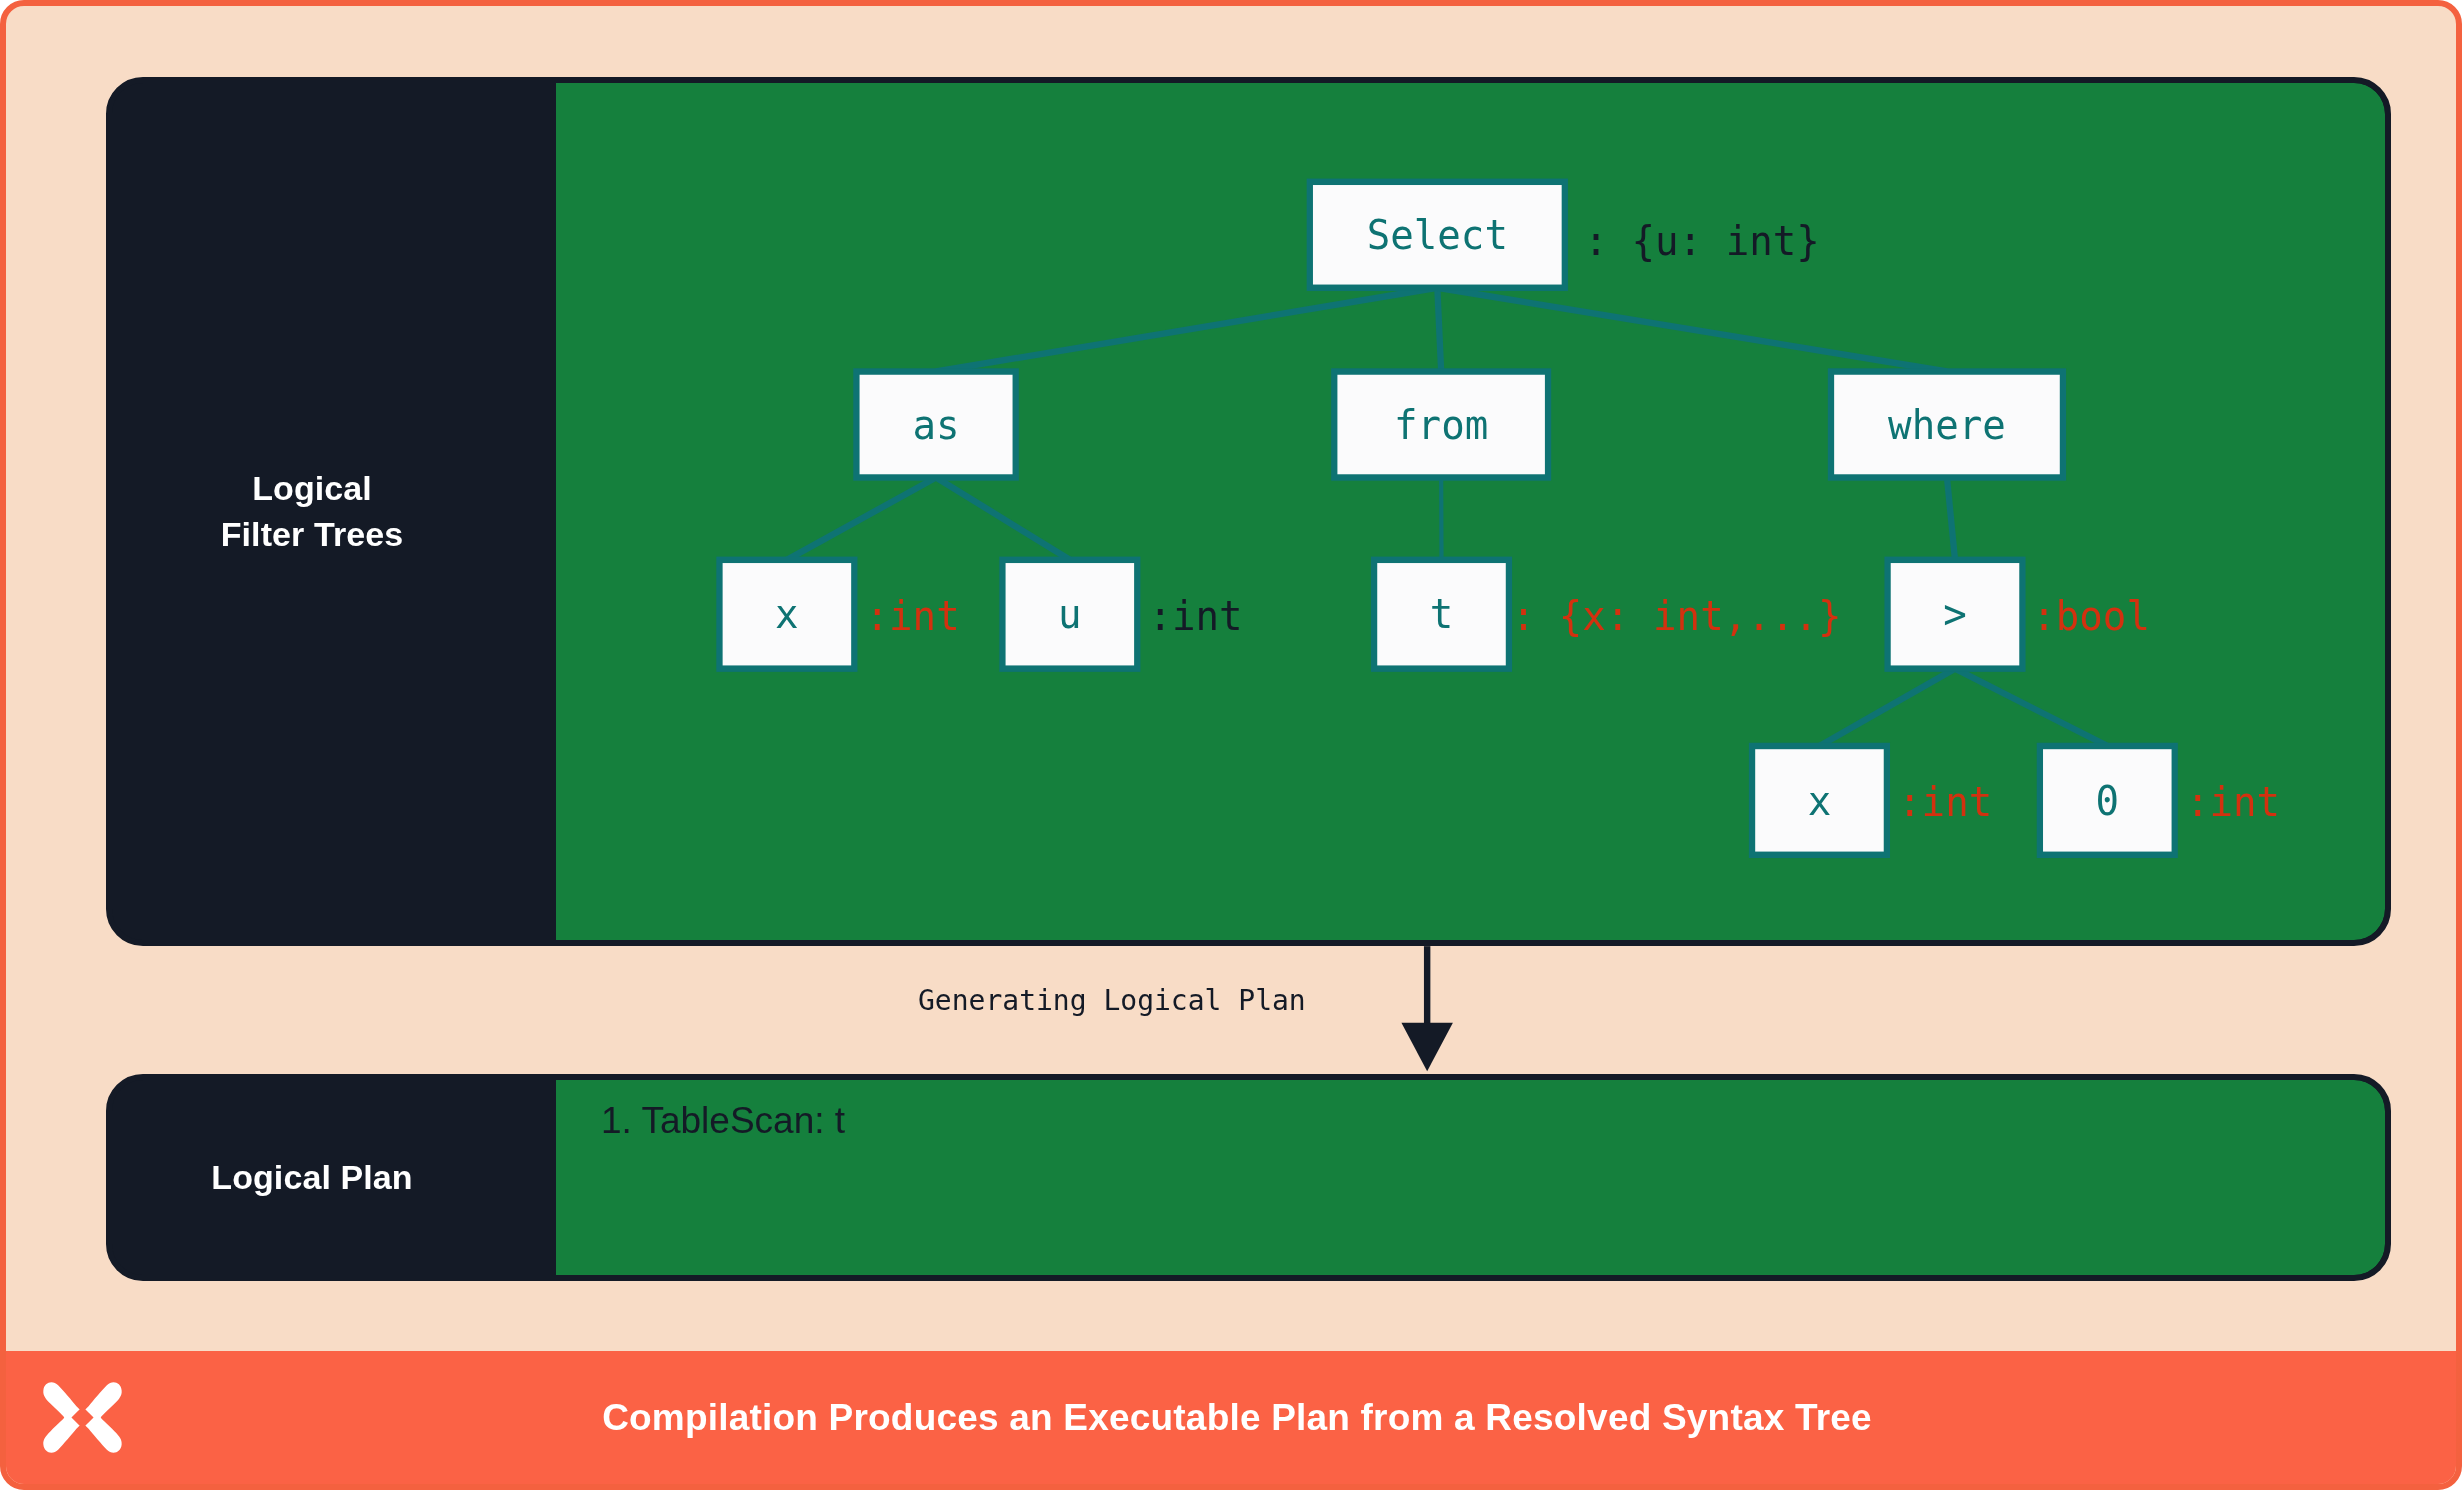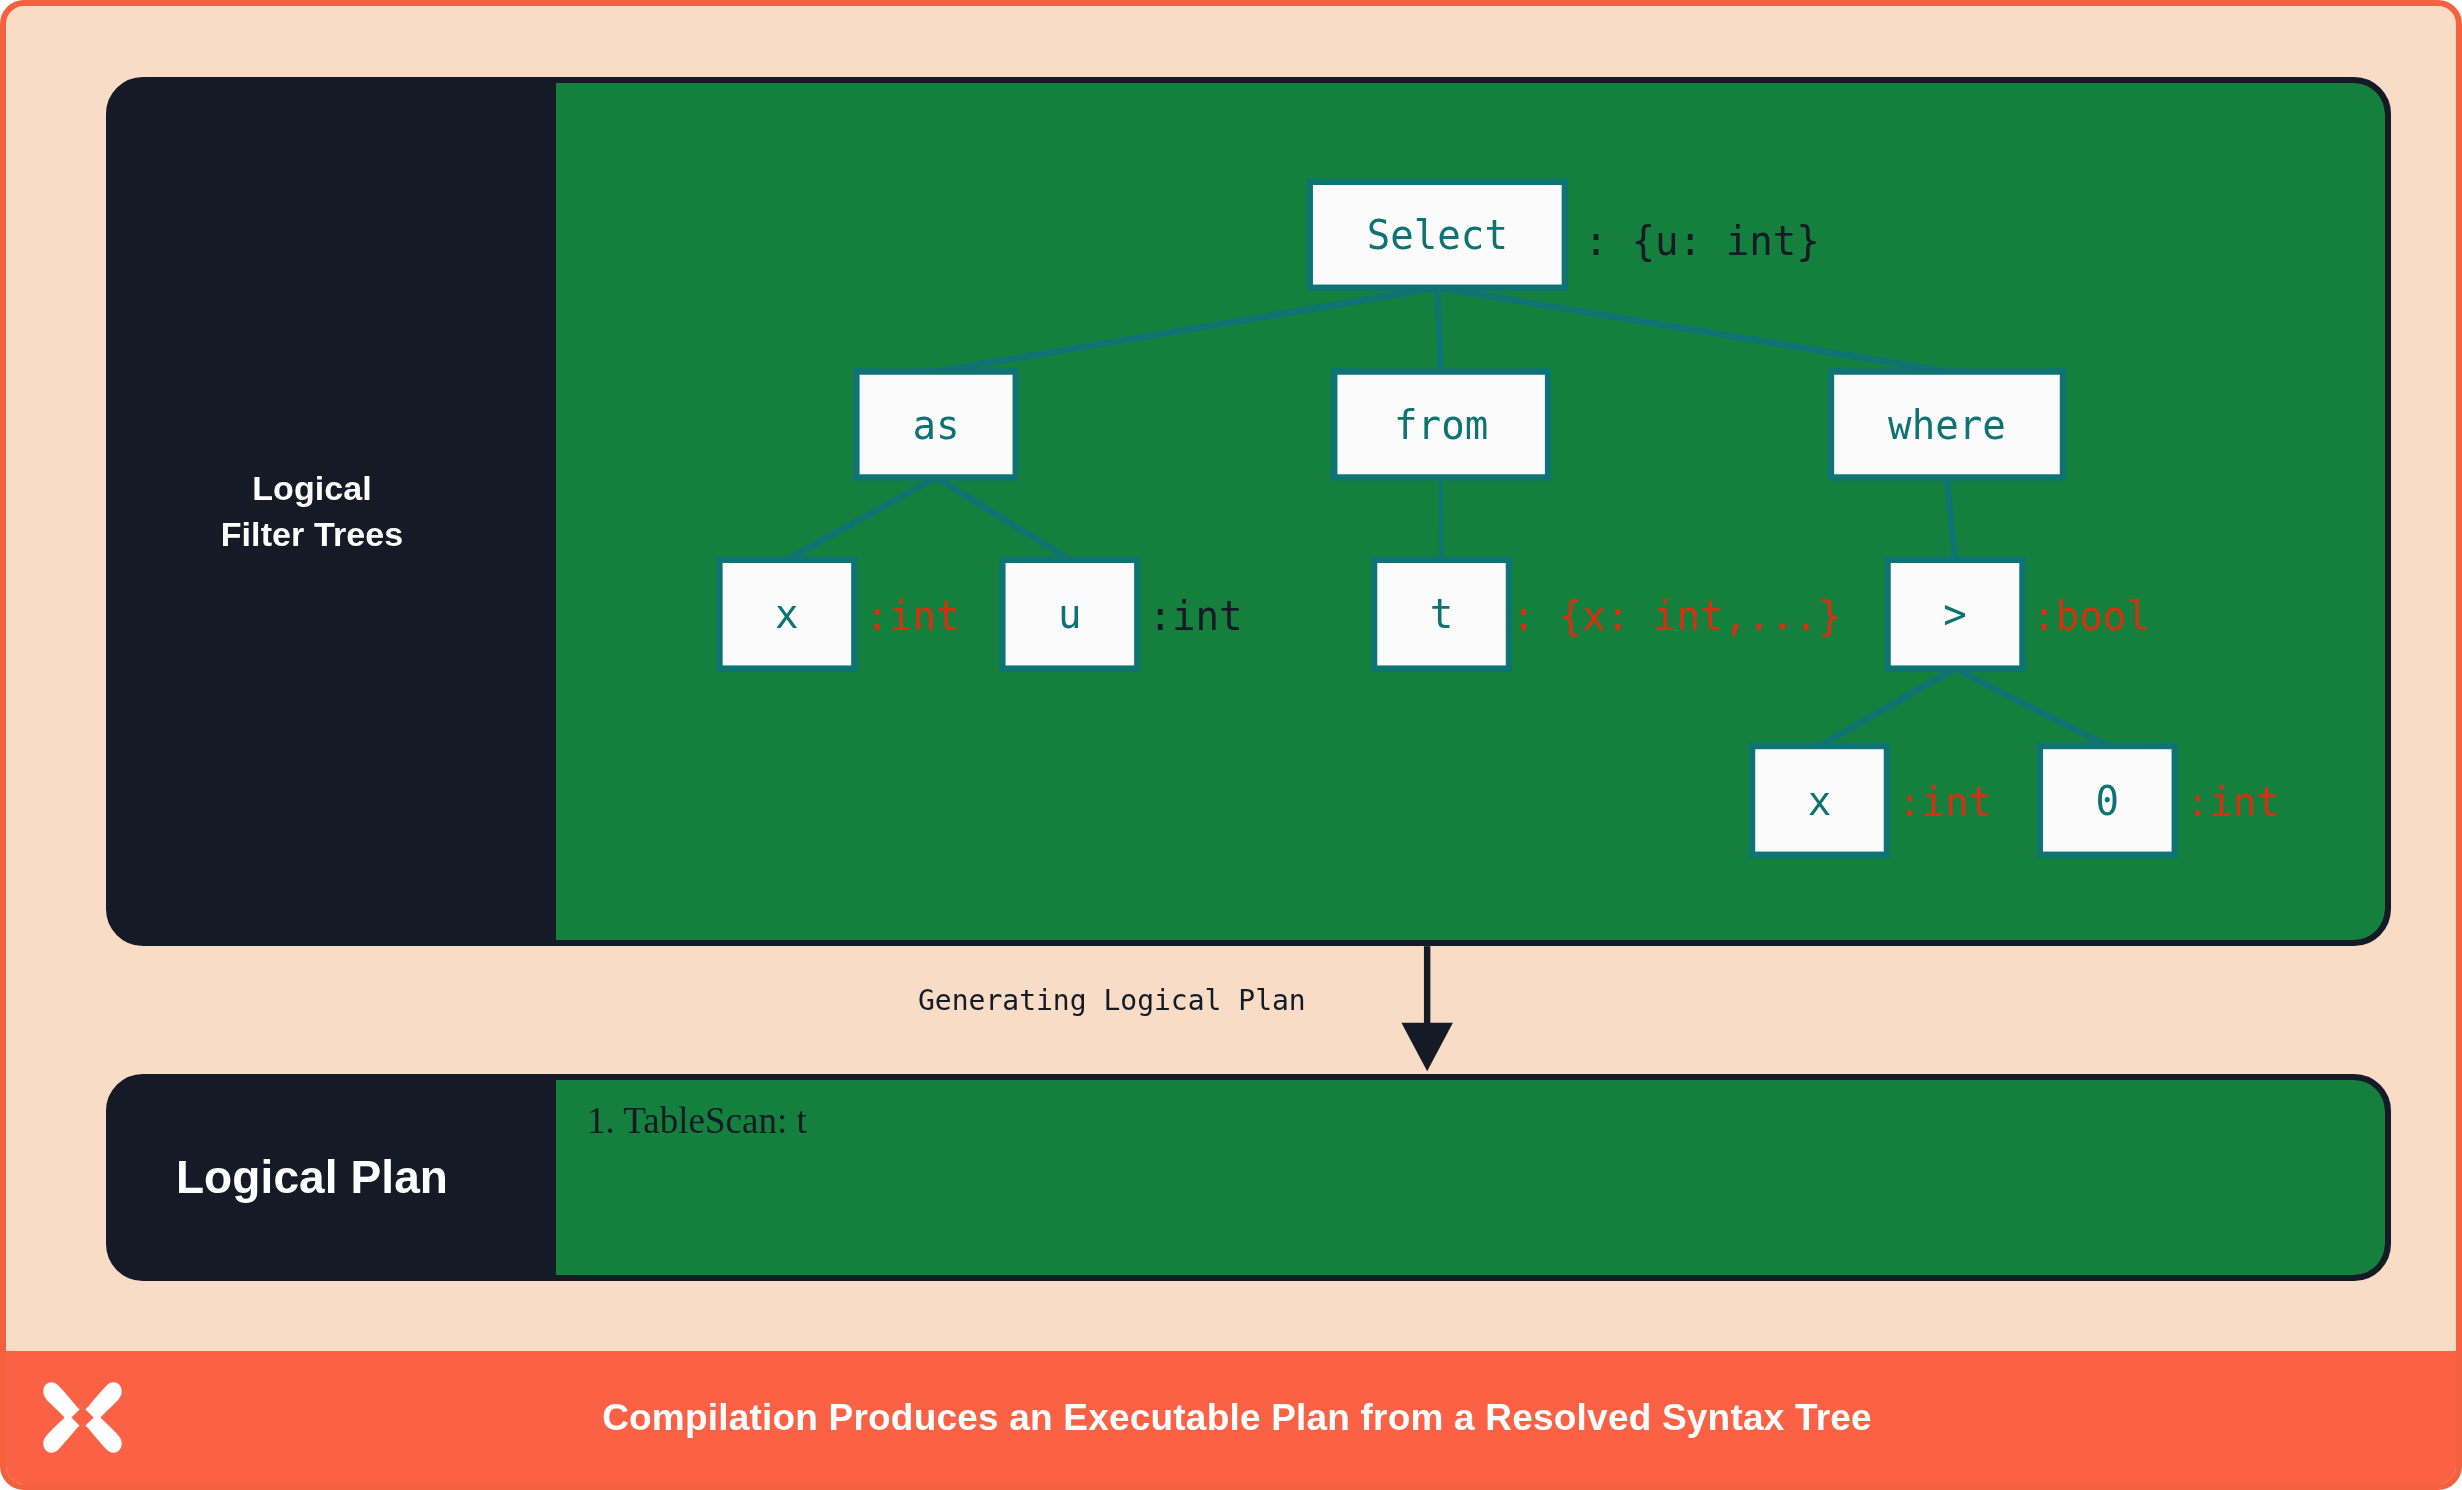--- a/index.html
+++ b/index.html
@@ -59,21 +59,21 @@
   }
   #tree-card .card-label { width: 400px; font-size: 34px; }
   #tree-card .card-body { border-radius: 0 31px 31px 0; }
 
   
   #plan-card {
     left: 100px; top: 1068px;
     width: 2285px; height: 207px;
     border: 6.4px solid #141A26;
   }
-  #plan-card .card-label { width: 400px; font-size: 46px; }
+  #plan-card .card-label { width: 400px; font-size: 34px; }
   #plan-card .card-body { border-radius: 0 31px 31px 0; }
 
   
   #tree-svg { position: absolute; left: 0; top: 0; width: 100%; height: 100%; }
   .nbox { fill: #FBFBFC; stroke: #0E7373; stroke-width: 9; }
   .nedge { stroke: #0E7373; stroke-width: 9; fill: none; }
   .nedge-thin { stroke: #0E7373; stroke-width: 6; fill: none; }
   .nlabel {
     font-family: "DejaVu Sans Mono", monospace;
     font-size: 56px;
@@ -86,22 +86,22 @@
     font-size: 56px;
     dominant-baseline: central;
     white-space: pre;
   }
   .ntype.dark { fill: #141A26; }
   .ntype.red  { fill: #D3310F; }
 
   
   #plan-list {
     position: absolute;
-    left: 31px; top: 17px;
-    font-family: Liberation Serif, serif;
+    left: 45px; top: 17px;
+    font-family: Liberation Sans, sans-serif;
     font-size: 37px;
     line-height: 1.29;
     color: #141A26;
     white-space: pre;
   }
 
   
   #connector { position: absolute; left: 0; top: 0; width: 2462px; height: 1490px;
                pointer-events: none; }
   #connector .arrowline { stroke: #141A26; stroke-width: 9; fill: none; }

